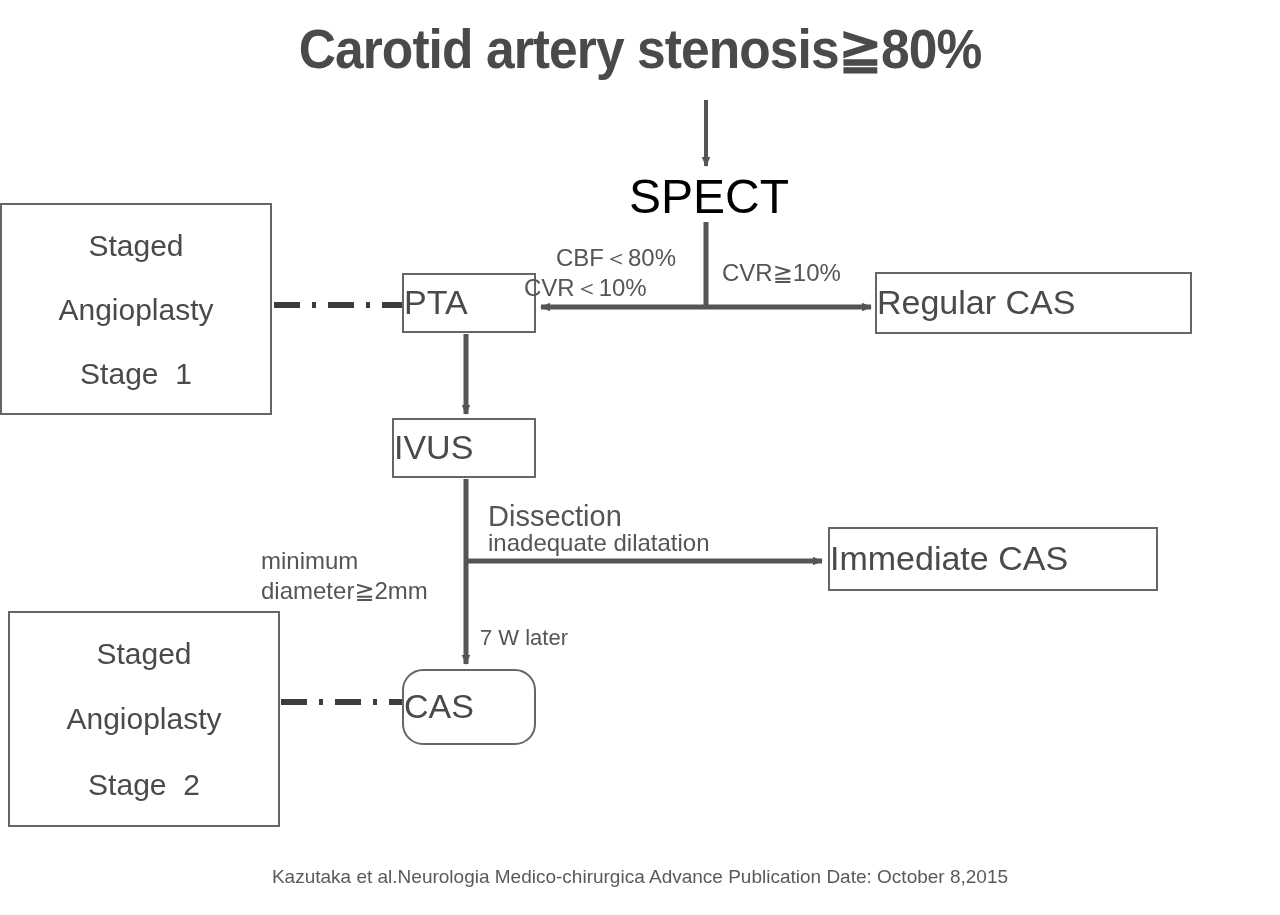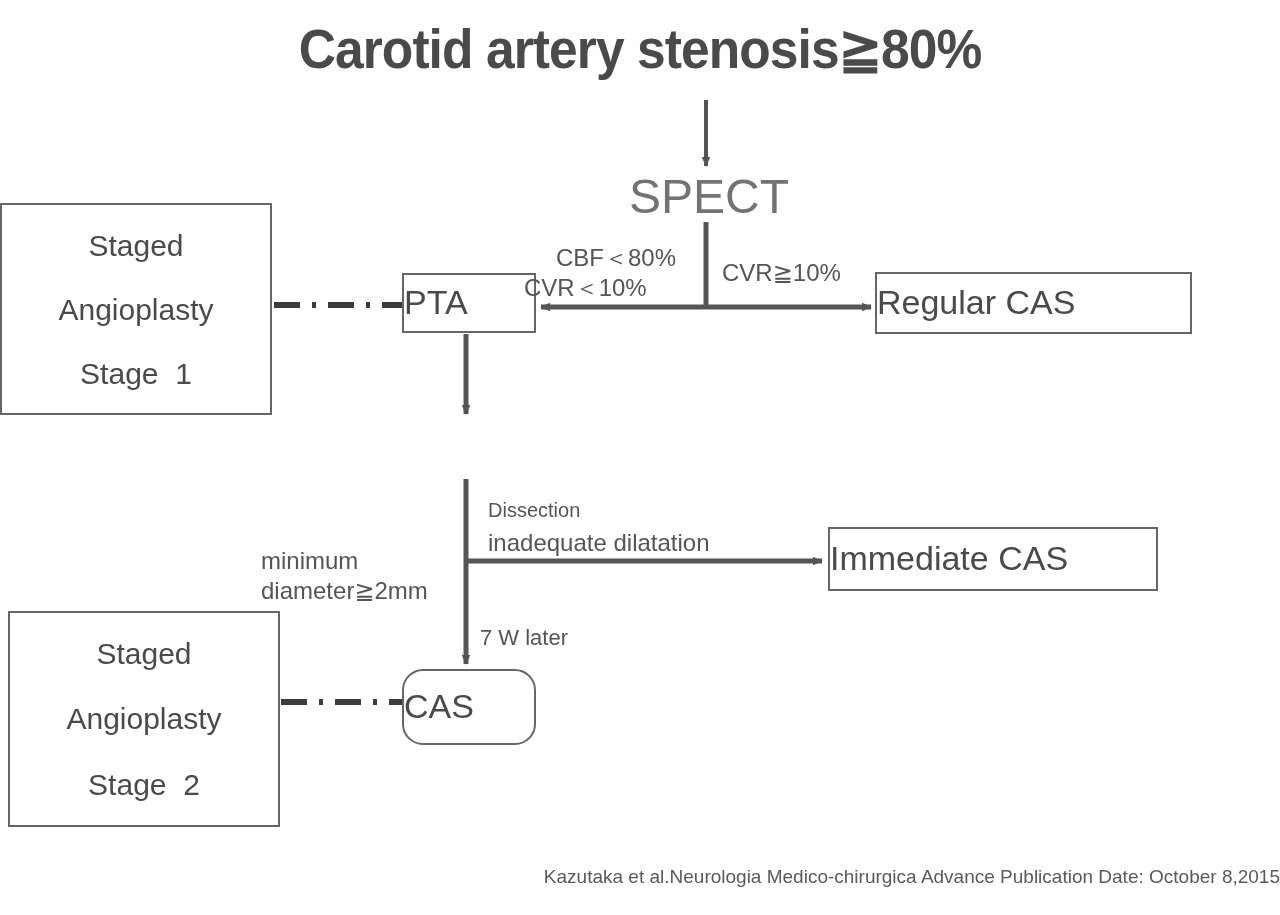--- a/index.html
+++ b/index.html
@@ -48,29 +48,29 @@
     white-space: pre;
   }
   .flow-label {
     position: absolute;
     color: #555555;
     white-space: pre;
     line-height: 1.25;
   }
   .plain-text {
     position: absolute;
-    color: #737373;
+    color: #000000;
     white-space: pre;
   }
   .caption {
     position: absolute;
     left: 0;
     top: 866px;
     width: 1280px;
-    text-align: right;
+    text-align: center;
     font-size: 19px;
     color: #5a5a5a;
   }
   svg.edges {
     position: absolute;
     left: 0;
     top: 0;
     width: 1280px;
     height: 915px;
     pointer-events: none;
@@ -119,20 +119,23 @@
   </div>
 
   <div class="node-box" style="left:402px; top:273px; width:134px; height:60px; font-size:34px;">
     <span class="line">PTA</span>
   </div>
 
   <div class="node-box" style="left:875px; top:272px; width:317px; height:62px; font-size:34px;">
     <span class="line">Regular CAS</span>
   </div>
 
+  <div class="node-box" style="left:392px; top:418px; width:144px; height:60px; font-size:34px;">
+    <span class="line">IVUS</span>
+  </div>
 
   <div class="node-box" style="left:828px; top:527px; width:330px; height:64px; font-size:34px;">
     <span class="line">Immediate CAS</span>
   </div>
 
   <div class="node-box" style="left:402px; top:669px; width:134px; height:76px; font-size:34px;border-radius:21px;">
     <span class="line">CAS</span>
   </div>
 
   <div class="node-box multiline" style="left:8px; top:611px; width:272px; height:216px; font-size:30px;">
@@ -140,21 +143,21 @@
     <div class="line">Angioplasty</div>
     <div class="line">Stage  2</div>
   </div>
 
   <div class="flow-label" style="left:556px; top:243px; font-size:24px;">CBF＜80%</div>
 
   <div class="flow-label" style="left:524px; top:273px; font-size:24px;">CVR＜10%</div>
 
   <div class="flow-label" style="left:722px; top:258px; font-size:24px;">CVR≧10%</div>
 
-  <div class="flow-label" style="left:488px; top:498px; font-size:20px;">Dissection</div>
+  <div class="flow-label" style="left:488px; top:498px; font-size:29px;">Dissection</div>
 
   <div class="flow-label" style="left:488px; top:528px; font-size:24px;">inadequate dilatation</div>
 
   <div class="flow-label" style="left:261px; top:546px; font-size:24px;">minimum</div>
 
   <div class="flow-label" style="left:261px; top:576px; font-size:24px;">diameter≧2mm</div>
 
   <div class="flow-label" style="left:480px; top:624px; font-size:22px;">7 W later</div>
 
   <div class="caption">Kazutaka et al.Neurologia Medico-chirurgica Advance Publication Date: October 8,2015</div>

